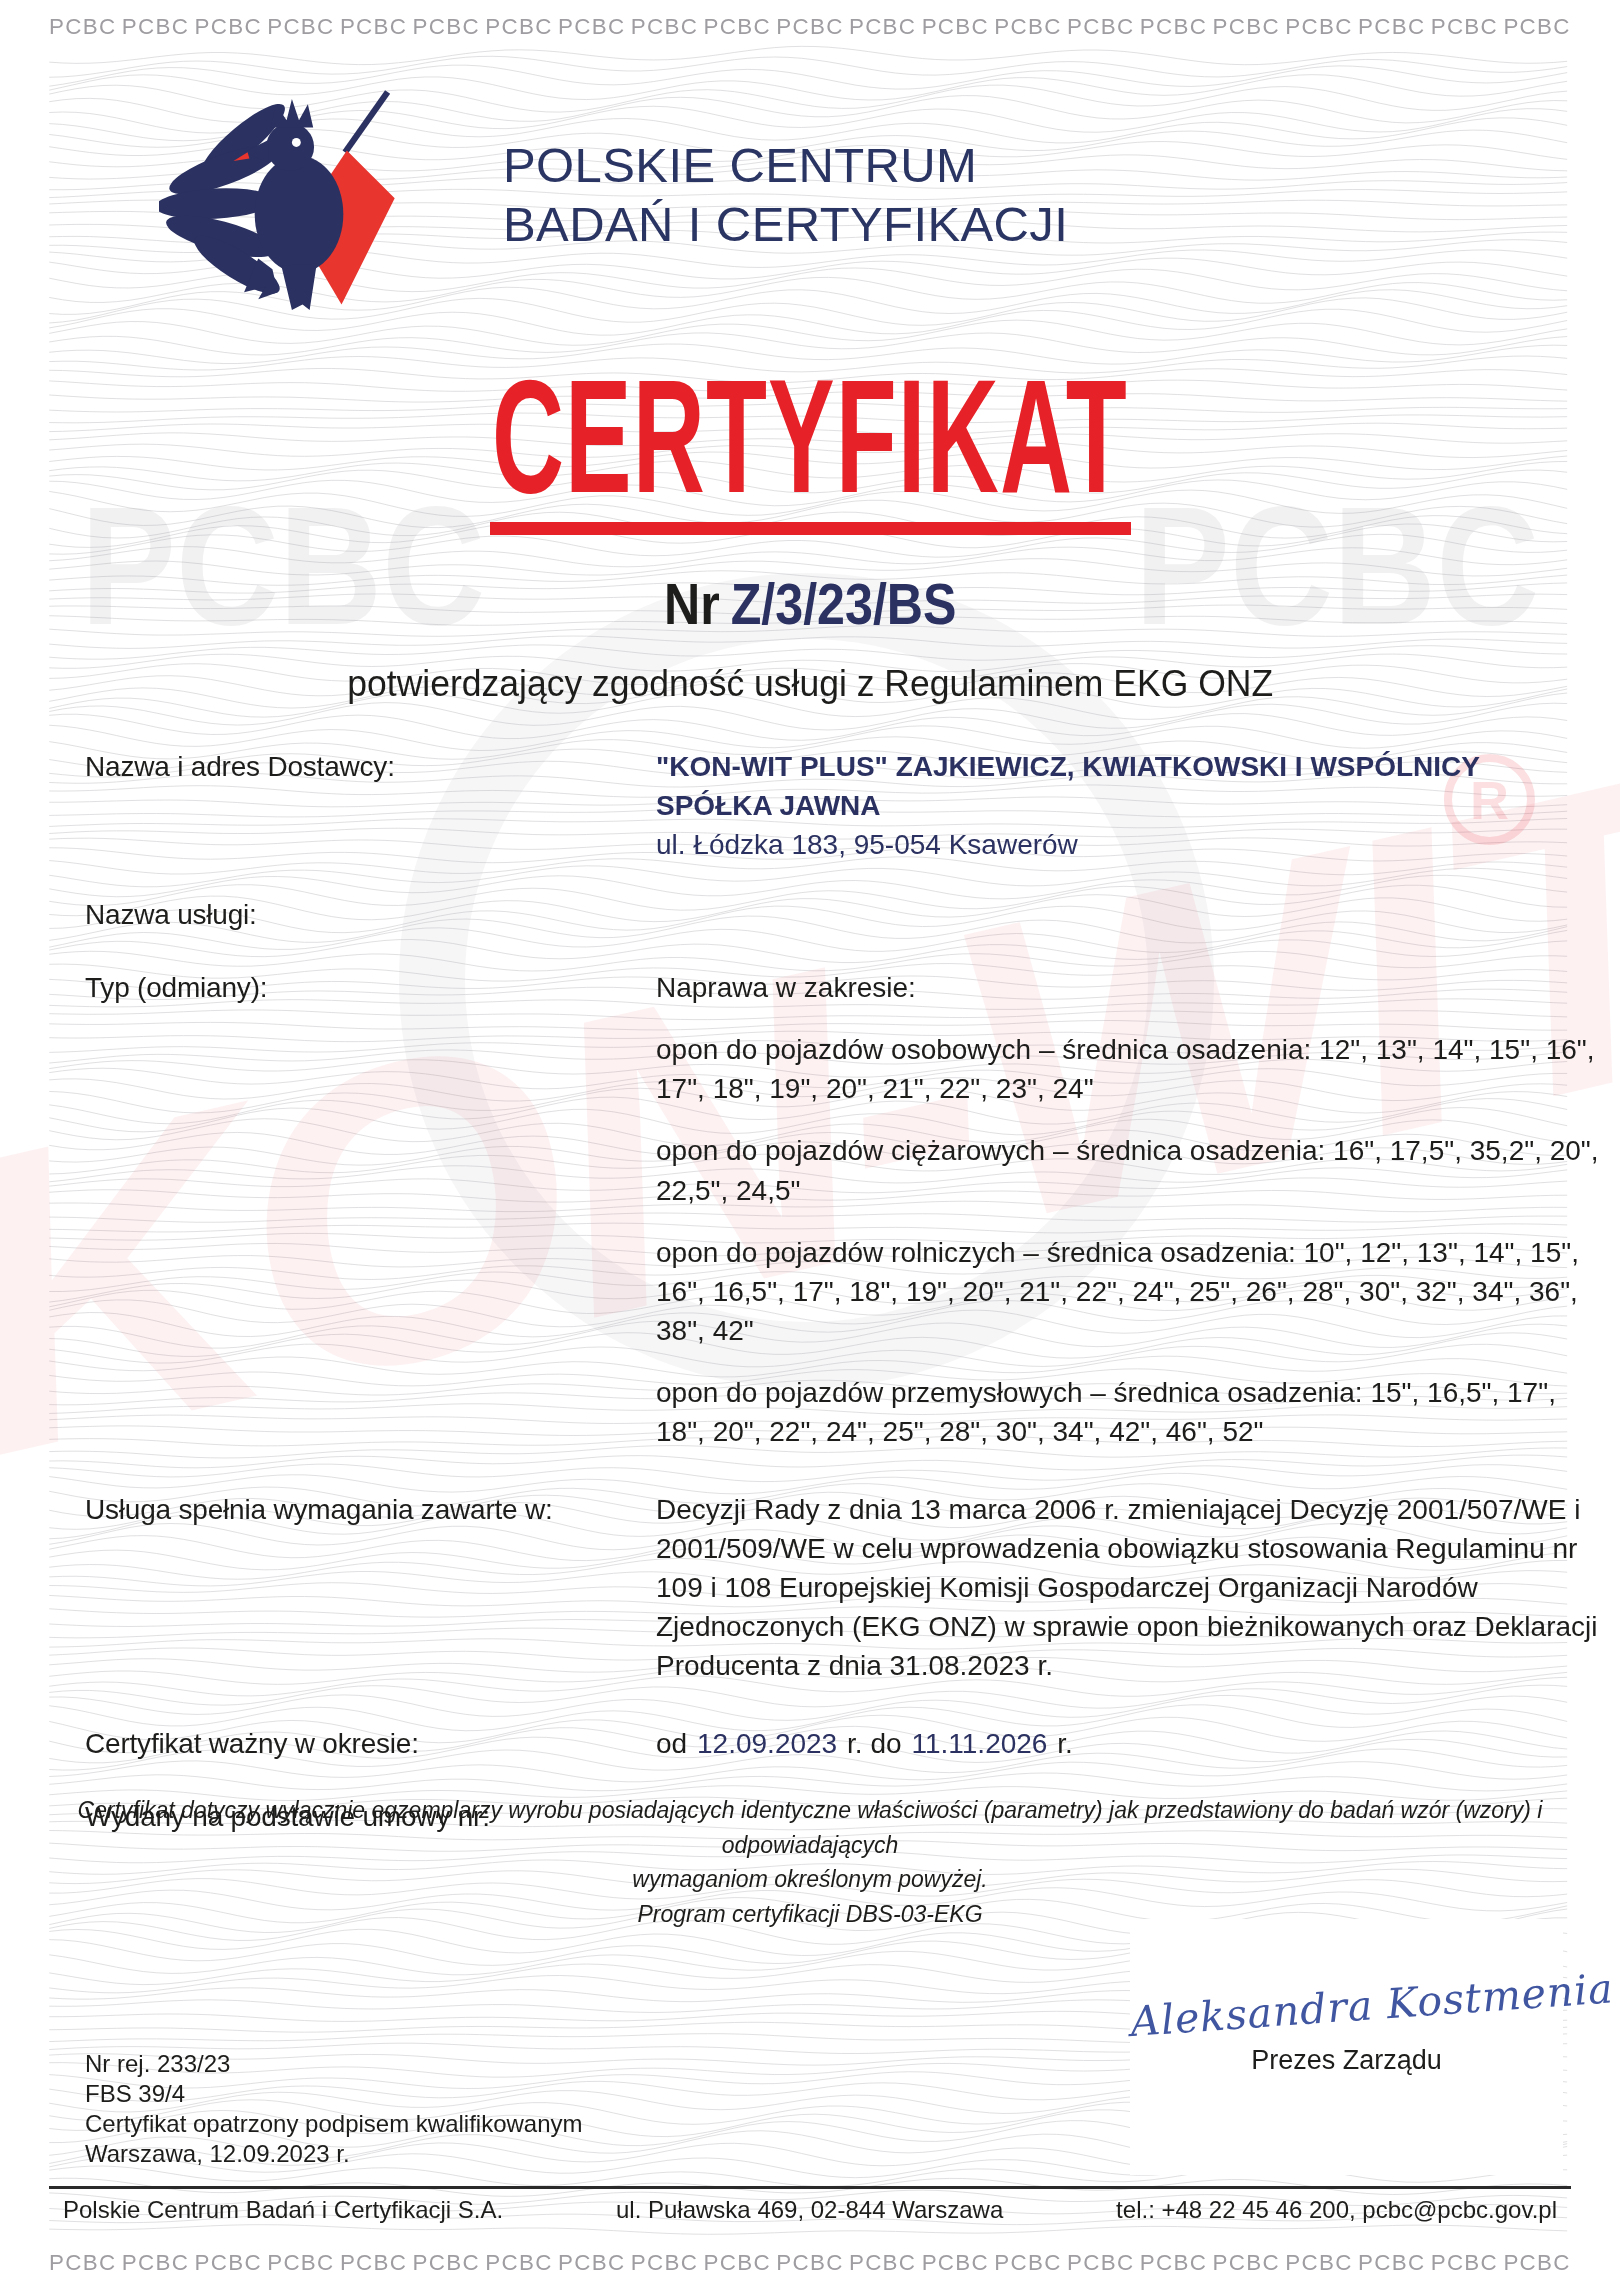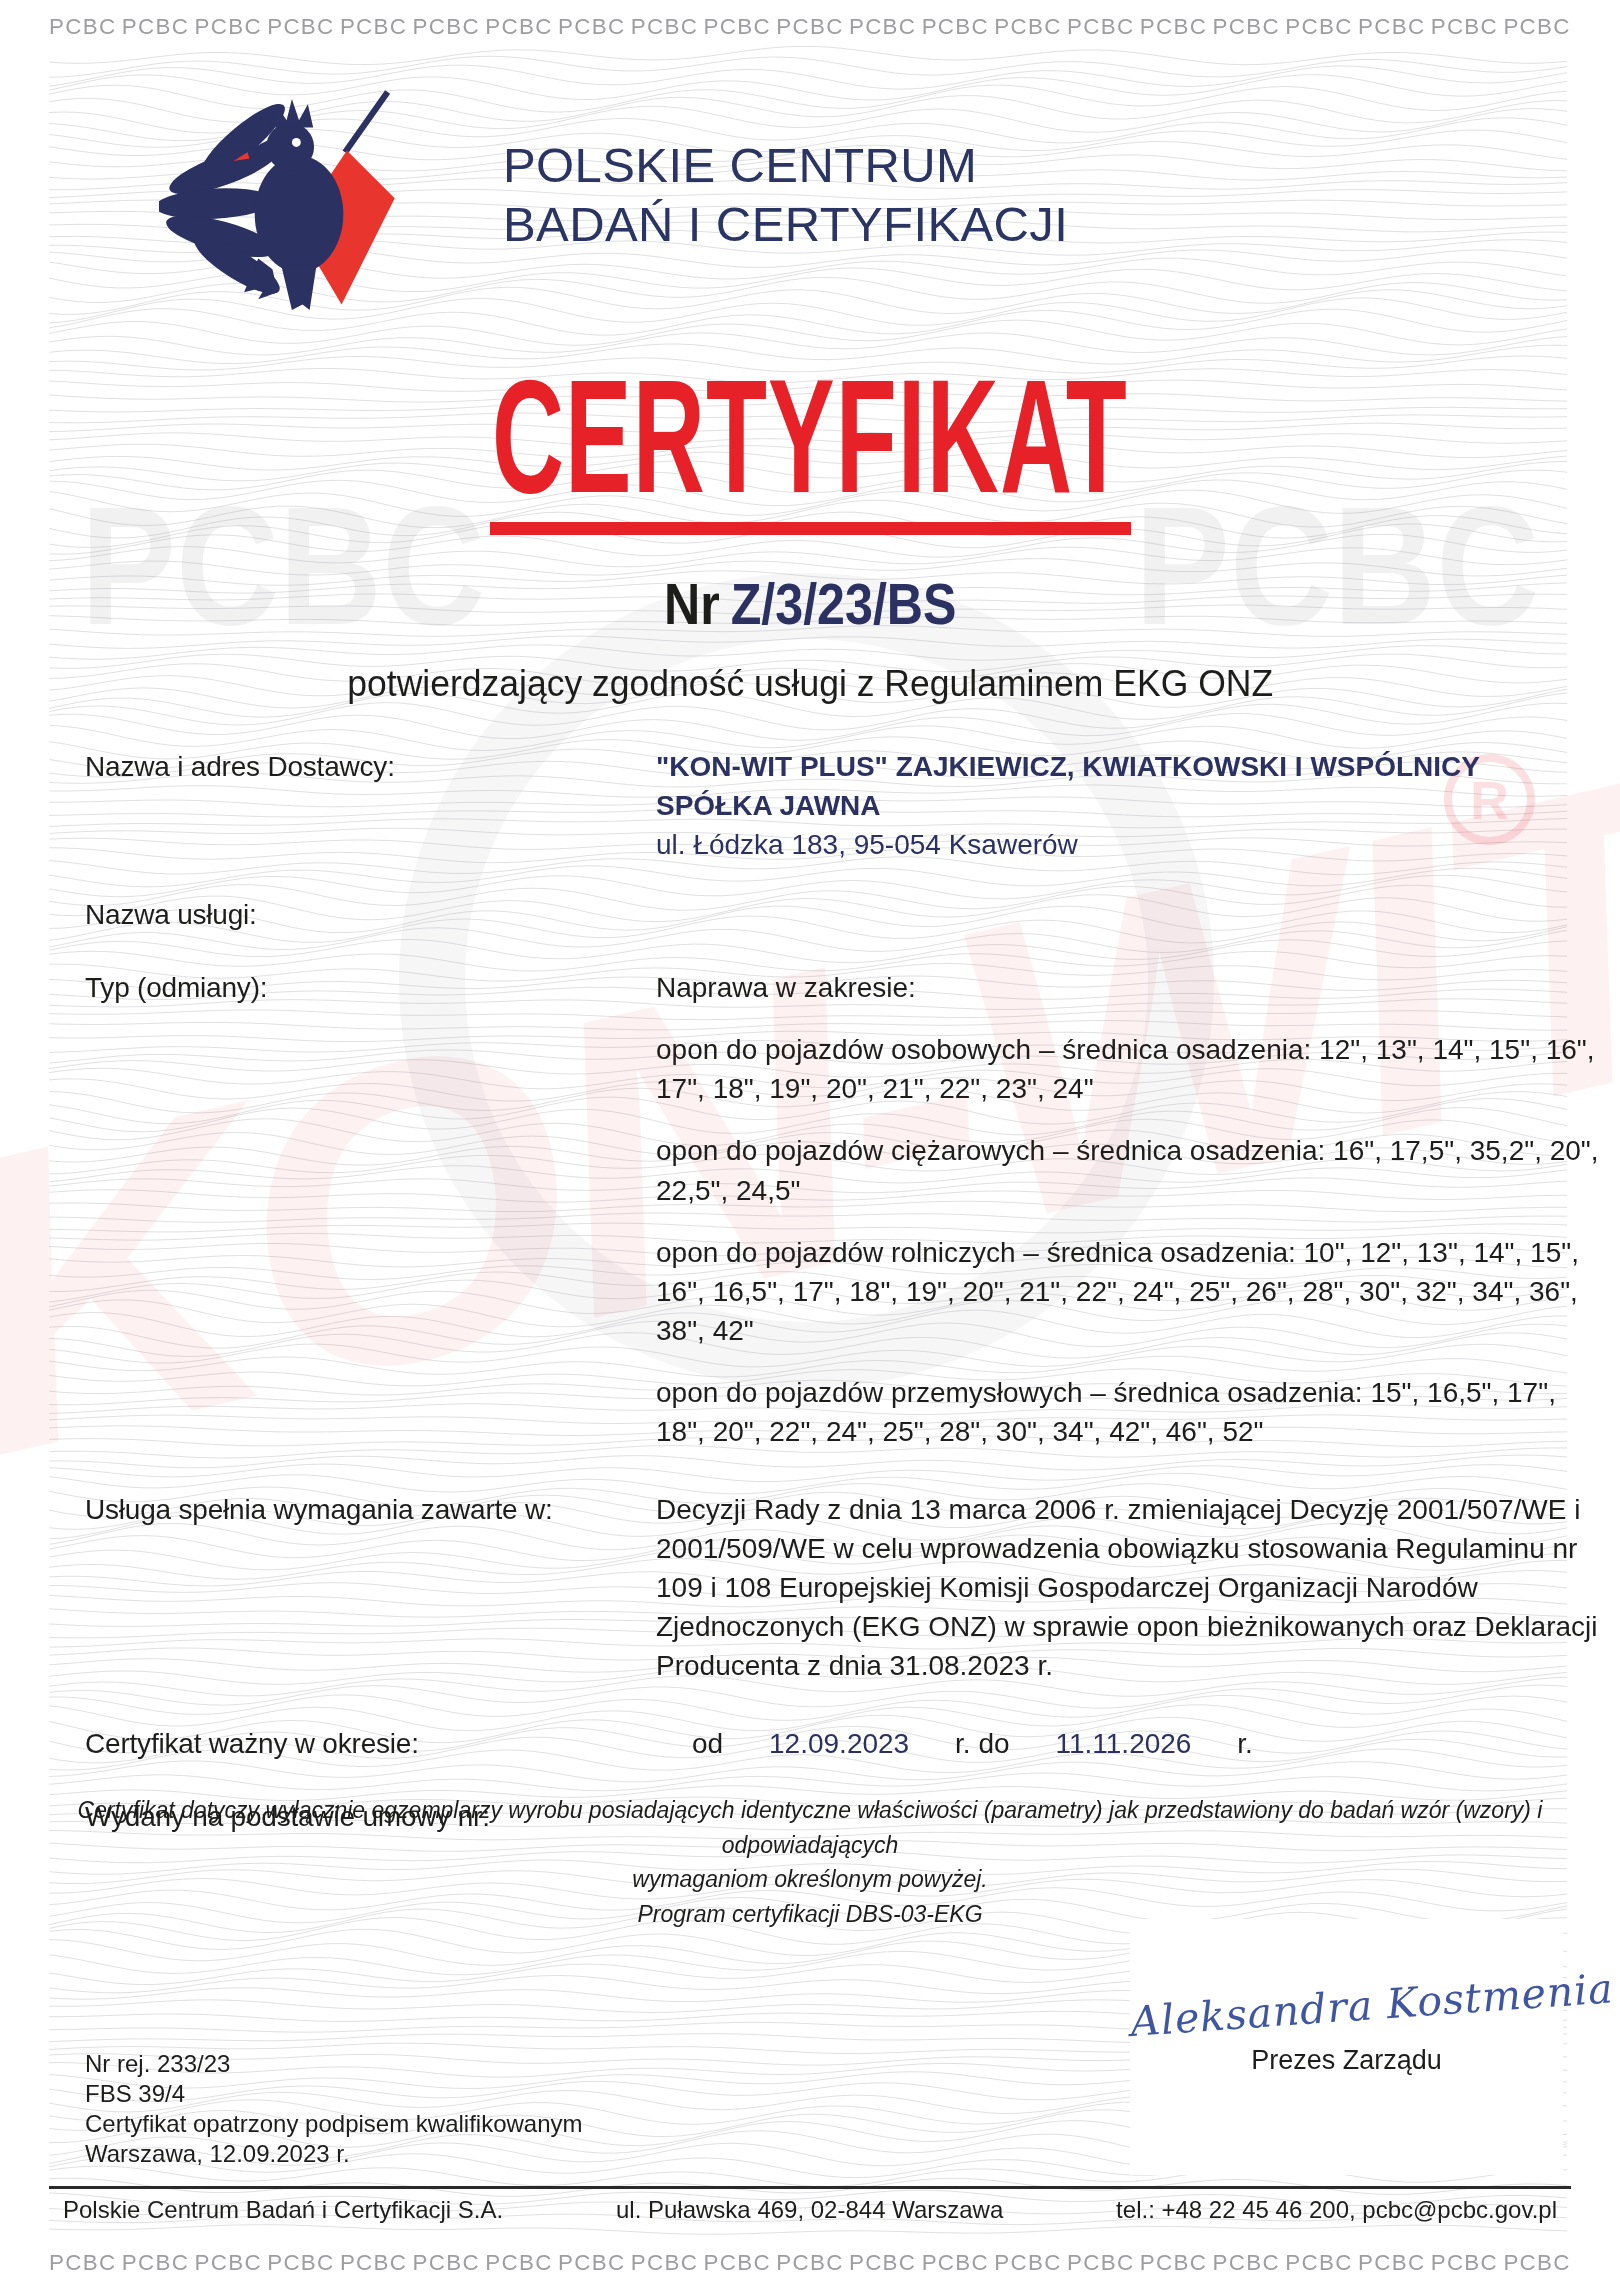--- a/index.html
+++ b/index.html
@@ -48,21 +48,21 @@
   .flabel{width:542px;flex:none;letter-spacing:-0.2px;}
   .fvalue{width:954px;flex:none;}
   .navy{color:#2b3160;}
   .navy-bold{color:#2b3160;font-weight:bold;}
   .vline{display:block;}
   .item{margin-top:23px;}
   .mb-service{margin-bottom:34px;}
   .mb-type{margin-bottom:38px;}
   .mb-req{margin-bottom:38px;}
   .mb-val{margin-bottom:34px;}
-  .validity span{margin-right:9.9px;margin-left:36px;}
+  .validity span{margin-right:9.9px;}
   .validity span:last-child{margin-right:0;}
 
   
   .fine-print{position:absolute;top:1793px;left:0;width:100%;text-align:center;z-index:3;
               font-size:23px;font-style:italic;line-height:1.5;}
 
   
   .sig-box{position:absolute;left:1130px;top:1919px;width:433px;height:256px;background:#ffffff;z-index:2;
            text-align:center;}
   .sig-name{margin-top:64px;font-family:"DejaVu Serif",serif;font-style:italic;font-size:41px;color:#4156a0;

